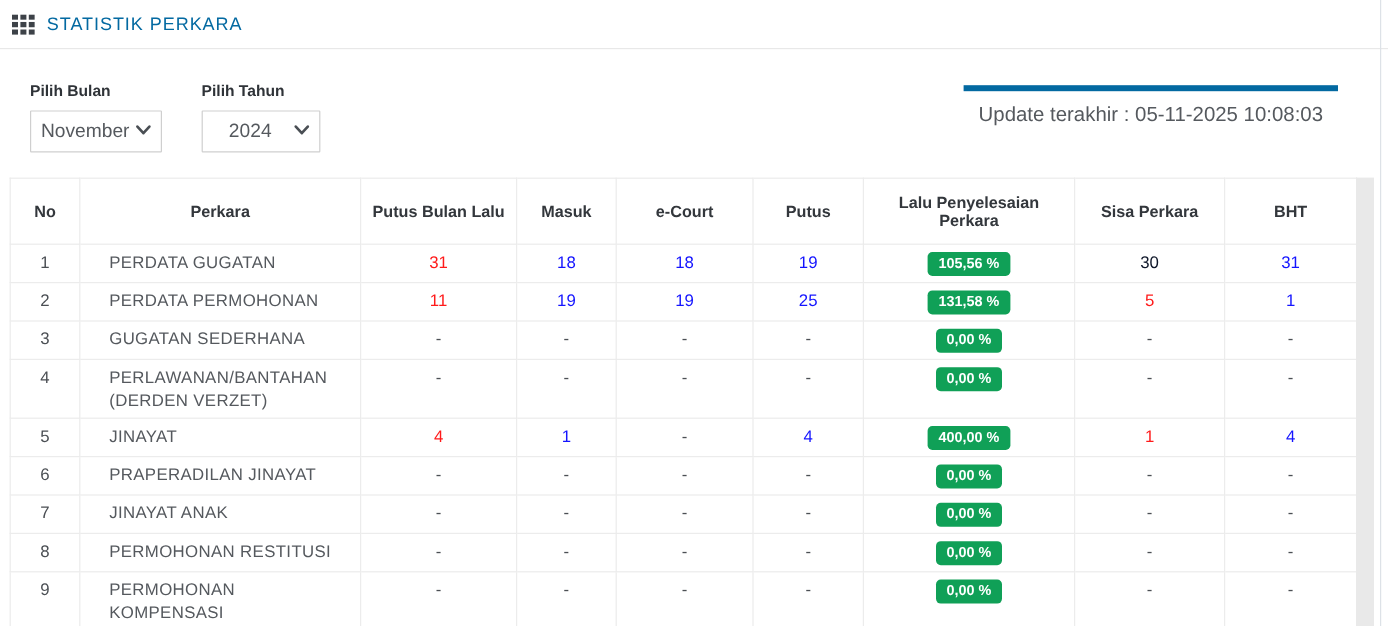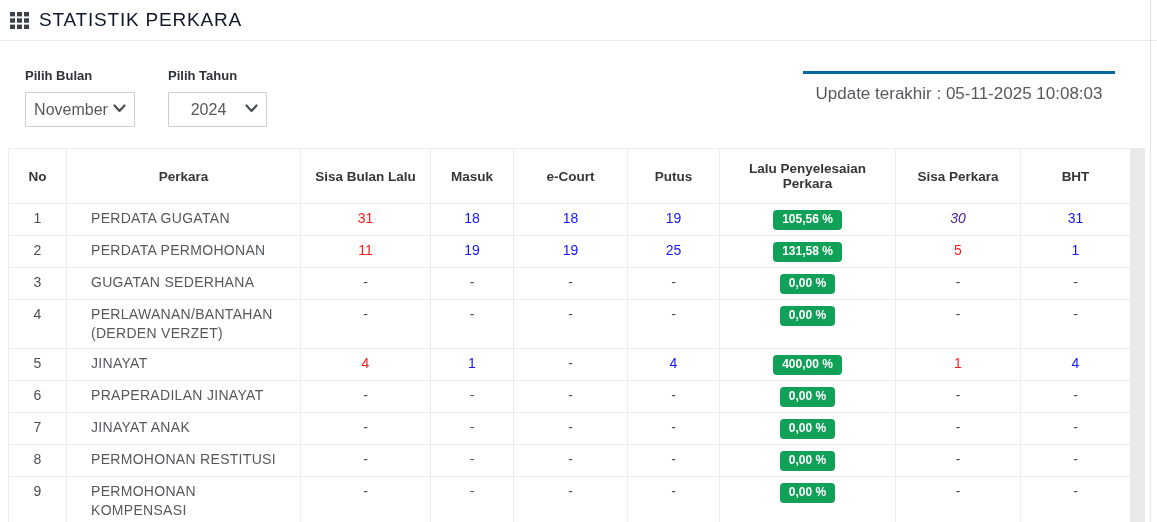--- a/index.html
+++ b/index.html
@@ -19,24 +19,24 @@
     left: 0; top: 0;
     width: 100%;
     height: 41px;
     border-bottom: 1px solid #e8e8e8;
     display: flex;
     align-items: center;
     padding-left: 10px;
   }
   .titlebar .grid-icon { width: 19px; height: 17px; margin-right: 10px; flex: 0 0 auto; }
   .titlebar h1 {
-    font-size: 19px;
+    font-size: 15px;
     font-weight: 400;
     letter-spacing: 0.8px;
-    color: #0f172a;
+    color: #0369a1;
   }
 
   
   .filter-group { position: absolute; top: 68px; }
   .filter-group.bulan { left: 25px; }
   .filter-group.tahun { left: 168px; }
   .filter-label {
     display: block;
     font-size: 13px;
     font-weight: bold;
@@ -70,21 +70,21 @@
     right: 8px; top: 11px;
     pointer-events: none;
   }
 
   
   .update-block {
     position: absolute;
     left: 803px;
     top: 71px;
     width: 312px;
-    border-top: 3px solid #0369a1;
+    border-top: 5px solid #0369a1;
     padding-top: 10px;
     text-align: center;
   }
   .update-block span { font-size: 17px; color: #55595e; }
 
   
   table.stats {
     position: absolute;
     left: 8px; top: 148px;
     width: 1122px;
@@ -204,39 +204,39 @@
         <col style="width:114px">
         <col style="width:92px">
       <col style="width:176px">
         <col style="width:125px">
         <col style="width:110px">
     </colgroup>
     <thead>
       <tr>
         <th>No</th>
         <th>Perkara</th>
-        <th>Sisa Bulan Lalu</th>
+        <th>Putus Bulan Lalu</th>
         <th>Masuk</th>
         <th>e-Court</th>
         <th>Putus</th>
         <th>Lalu Penyelesaian Perkara</th>
         <th>Sisa Perkara</th>
         <th>BHT</th>
       </tr>
     </thead>
     <tbody id="table-body">
         <tr>
           <td>1</td>
           <td class="perkara">PERDATA GUGATAN</td>
           <td style="color: rgb(255, 26, 26);">31</td>
           <td style="color: rgb(20, 20, 255);">18</td>
           <td style="color: rgb(20, 20, 255);">18</td>
           <td style="color: rgb(20, 20, 255);">19</td>
           <td><span class="badge" style="background: rgb(16, 160, 87);">105,56 %</span></td>
-          <td style="color: #4c1d95; font-style: italic;">30</td>
+          <td style="color: #0f172a;">30</td>
           <td style="color: rgb(20, 20, 255);">31</td>
         </tr>
         <tr>
           <td>2</td>
           <td class="perkara">PERDATA PERMOHONAN</td>
           <td style="color: rgb(255, 26, 26);">11</td>
           <td style="color: rgb(20, 20, 255);">19</td>
           <td style="color: rgb(20, 20, 255);">19</td>
           <td style="color: rgb(20, 20, 255);">25</td>
           <td><span class="badge" style="background: rgb(16, 160, 87);">131,58 %</span></td>

